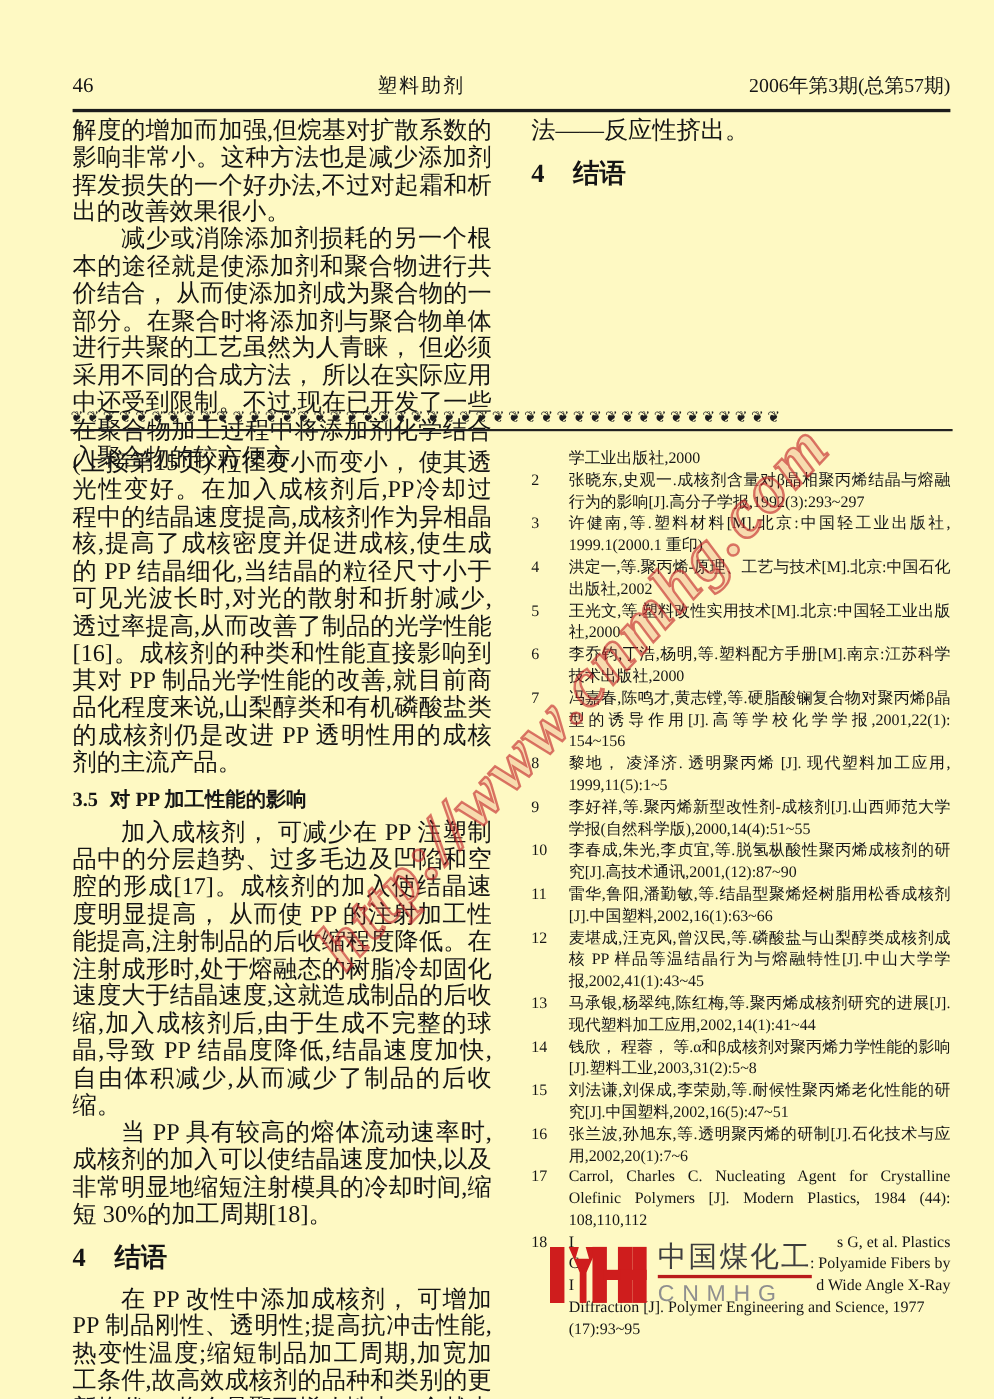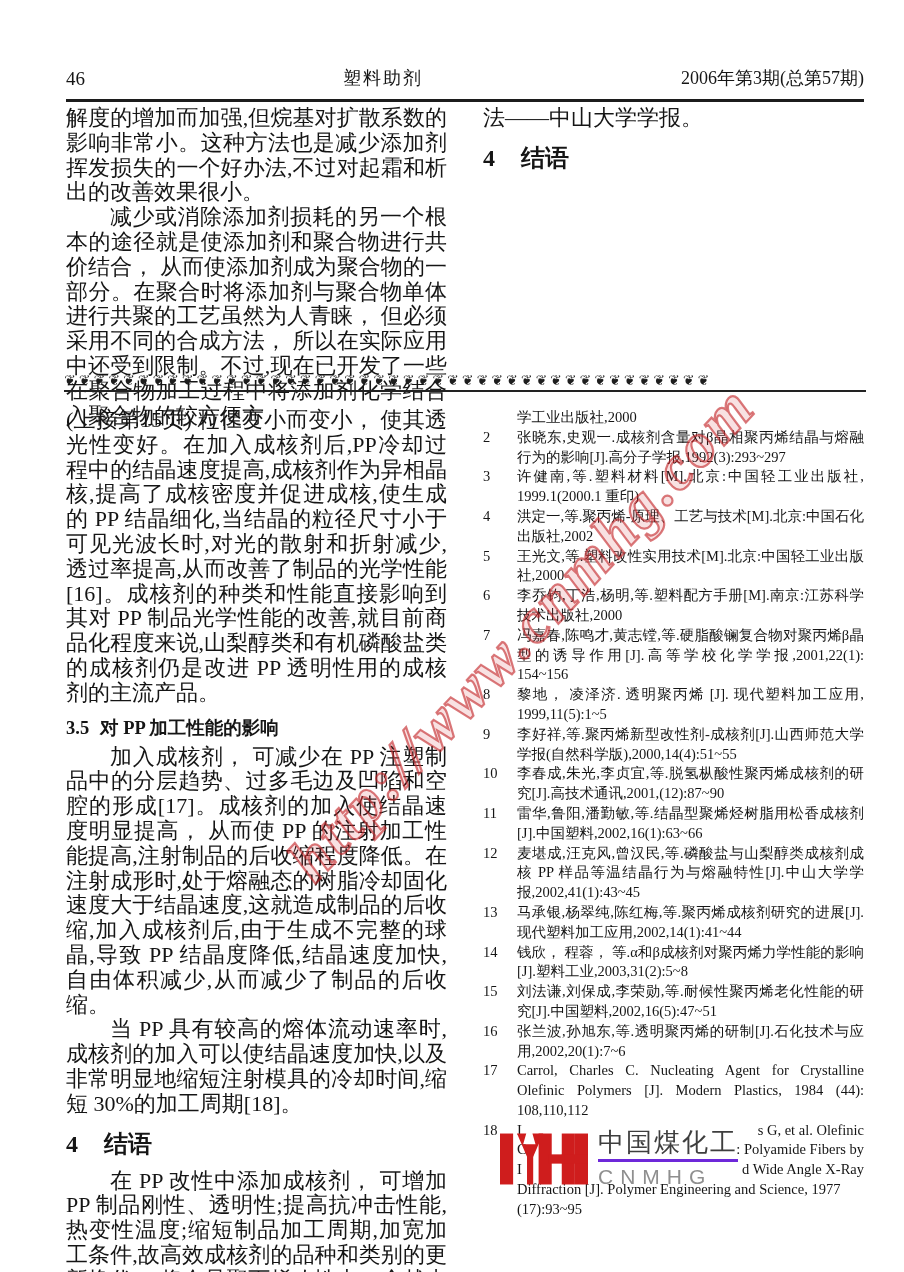--- a/index.html
+++ b/index.html
@@ -1,18 +1,18 @@
 <!DOCTYPE html>
 <html><head>
 <meta charset="utf-8">
 <style>
   html,body{margin:0;padding:0;background:#888;}
   .page{
     position:relative;width:904px;height:1272px;margin:0 auto;
-    background:#ffffff;color:#151515;overflow:hidden;
+    background:#fef9c3;color:#151515;overflow:hidden;
     font-family:"Liberation Serif","DejaVu Serif",serif;
   }
   
   .header{
     position:absolute;left:66px;right:40px;top:66px;
     display:flex;justify-content:space-between;align-items:flex-end;
     font-size:18px;padding-bottom:9px;border-bottom:3px solid #1c1c1c;
   }
   .header .pageno{font-size:19px;}
   .header .journal{letter-spacing:2px;}
@@ -65,21 +65,21 @@
     pointer-events:none;z-index:5;
   }
   
   .logo{
     position:absolute;left:500px;top:1126px;display:flex;align-items:center;
     gap:10px;z-index:4;
   }
   .logo .texts{display:flex;flex-direction:column;}
   .logo .cn{
     font-size:26px;color:#3e3e3e;letter-spacing:2px;line-height:28px;
-    border-bottom:3px solid #6d28d9;padding-bottom:3px;
+    border-bottom:3px solid #b91c1c;padding-bottom:3px;
     font-family:"Liberation Sans","DejaVu Sans",sans-serif;
   }
   .logo .en{
     font-size:21px;color:#8f8f8f;letter-spacing:7px;line-height:26px;
     margin-top:2px;
     font-family:"Liberation Sans","DejaVu Sans",sans-serif;
   }
 </style>
 </head>
 <body>
@@ -91,21 +91,21 @@
     <span class="journal">塑料助剂</span>
     <span class="issue">2006年第3期(总第57期)</span>
   </div>
 
   <div class="cols top-cols">
     <div class="col">
       <p class="body">解度的增加而加强,但烷基对扩散系数的影响非常小。这种方法也是减少添加剂挥发损失的一个好办法,不过对起霜和析出的改善效果很小。</p>
       <p class="body indent">减少或消除添加剂损耗的另一个根本的途径就是使添加剂和聚合物进行共价结合， 从而使添加剂成为聚合物的一部分。在聚合时将添加剂与聚合物单体进行共聚的工艺虽然为人青睐， 但必须采用不同的合成方法， 所以在实际应用中还受到限制。不过,现在已开发了一些在聚合物加工过程中将添加剂化学结合入聚合物的较方便方</p>
     </div>
     <div class="col">
-      <p class="body">法——中山大学学报。</p>
+      <p class="body">法——反应性挤出。</p>
       <div class="sec-head">
         <span class="num">4</span><span>结语</span>
       </div>
     </div>
   </div>
 
   <div class="divider">❦❦❦❦❦❦❦❦❦❦❦❦❦❦❦❦❦❦❦❦❦❦❦❦❦❦❦❦❦❦❦❦❦❦❦❦❦❦❦❦❦❦❦❦</div>
 
   <div class="cols bottom-cols">
     <div class="col">
@@ -193,21 +193,21 @@
       <div class="ref">
           <span class="num">17</span>
           <span class="txt">Carrol, Charles C. Nucleating Agent for Crystalline Olefinic Polymers [J]. Modern Plastics, 1984 (44): 108,110,112</span>
         </div>
 
       <div class="ref">
         <span class="num">18</span>
         <div class="r18-lines">
           <div class="r18-row">
             <span class="lead">I</span>
-            <span class="frag">s G, et al. Olefinic</span>
+            <span class="frag">s G, et al. Plastics</span>
           </div>
           <div class="r18-row">
             <span class="lead">C</span>
             <span class="frag">: Polyamide Fibers by</span>
           </div>
           <div class="r18-row">
             <span class="lead">I</span>
             <span class="frag">d Wide Angle X-Ray</span>
           </div>
           <div class="r18-full">Diffraction [J]. Polymer Engineering and Science, 1977</div>

